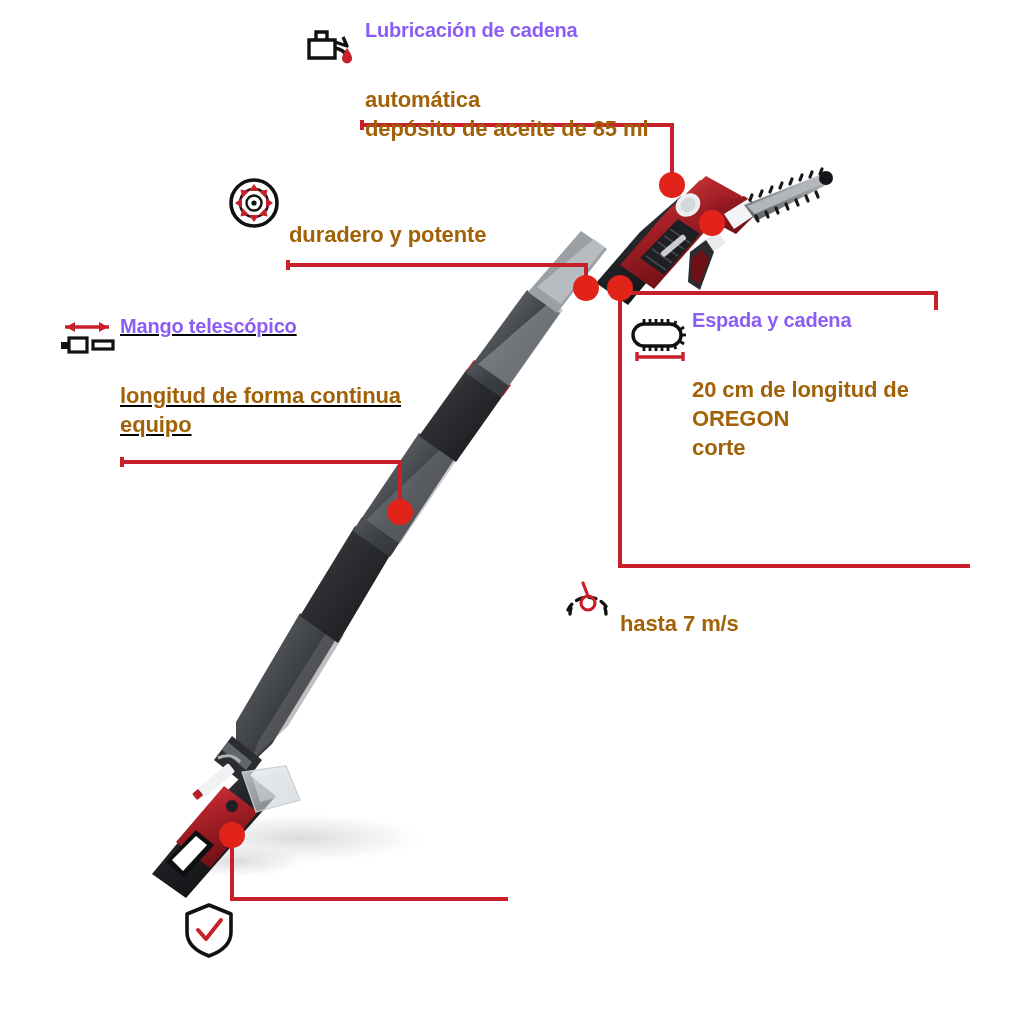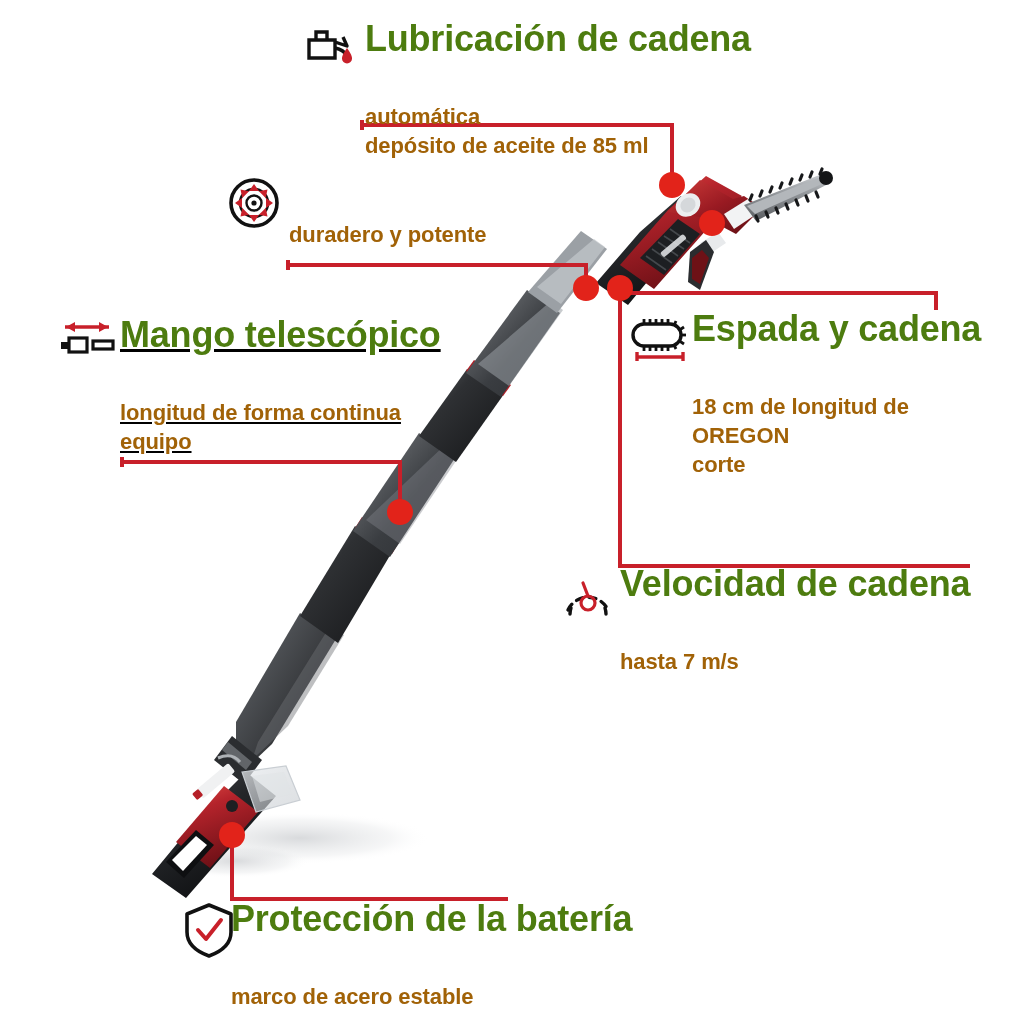--- a/index.html
+++ b/index.html
@@ -4,21 +4,21 @@
 <style>
   * { margin:0; padding:0; box-sizing:border-box; }
   html,body { width:1023px; height:1023px; background:#ffffff; }
   body { font-family:"Liberation Sans", sans-serif; position:relative; overflow:hidden; }
 
   #stage { position:absolute; inset:0; width:1023px; height:1023px; background:#fff; }
 
   
   .callout { position:absolute; }
   .callout .title {
-    font-size:36px; font-weight:700; color:#4d7c0f;
+    font-size:20px; font-weight:700; color:#8b5cf6;
     line-height:1.06; white-space:nowrap; letter-spacing:-0.2px;
   }
   .callout .sub {
     font-size:22px; font-weight:700; color:#a16207;
     line-height:1.32; letter-spacing:-0.1px;margin-top:44px;
   }
   .callout .sub div { white-space:nowrap; }
 
   .icon { position:absolute; }
   svg { display:block; overflow:visible; }
@@ -300,48 +300,41 @@
       <g stroke="#c8202a" stroke-width="3.4">
         <line x1="4" y1="41" x2="52" y2="41"></line>
         <line x1="5" y1="36" x2="5" y2="45"></line>
         <line x1="51" y1="36" x2="51" y2="45"></line>
       </g>
     </svg>
   </div>
   <div class="callout" style="left:692px; top:310px;">
     <div class="title">Espada y cadena</div>
     <div class="sub">
-      <div>18 cm de longitud de</div>
+      <div>20 cm de longitud de</div>
       <div>OREGON</div>
       <div>corte</div>
     </div>
   </div>
 
   <div class="icon" style="left:562px; top:572px;">
     <svg width="52" height="48" viewBox="0 0 52 48">
       <path d="M6 38 a22 22 0 0 1 40 0" fill="none" stroke="#111" stroke-width="3.4" stroke-linecap="round" stroke-dasharray="7 6"></path>
       <path d="M8 42 a20 20 0 0 1 1 -6" fill="none" stroke="#111" stroke-width="3.4" stroke-linecap="round"></path>
       <path d="M44 42 a20 20 0 0 0 -1 -6" fill="none" stroke="#111" stroke-width="3.4" stroke-linecap="round"></path>
       <circle cx="26" cy="31" r="7" fill="none" stroke="#c8202a" stroke-width="3.2"></circle>
       <line x1="26" y1="24" x2="21" y2="11" stroke="#c8202a" stroke-width="3.2" stroke-linecap="round"></line>
     </svg>
   </div>
   <div class="callout" style="left:620px; top:565px;">
-    <div class="title">Velocidad de cadena</div>
     <div class="sub">
       <div>hasta 7 m/s</div>
     </div>
   </div>
 
   <div class="icon" style="left:183px; top:902px;">
     <svg width="52" height="56" viewBox="0 0 52 56">
       <path d="M26 3 L48 12 v18 c0 13 -11 20 -22 24 C15 50 4 43 4 30 V12 z" fill="none" stroke="#111" stroke-width="3.6" stroke-linejoin="round"></path>
       <path d="M15 28 l8 9 l15 -19" fill="none" stroke="#c8202a" stroke-width="4" stroke-linecap="round" stroke-linejoin="round"></path>
     </svg>
   </div>
-  <div class="callout" style="left:231px; top:900px;">
-    <div class="title">Protección de la batería</div>
-    <div class="sub">
-      <div>marco de acero estable</div>
-    </div>
-  </div>
 
 </div>
 
 </body></html>

